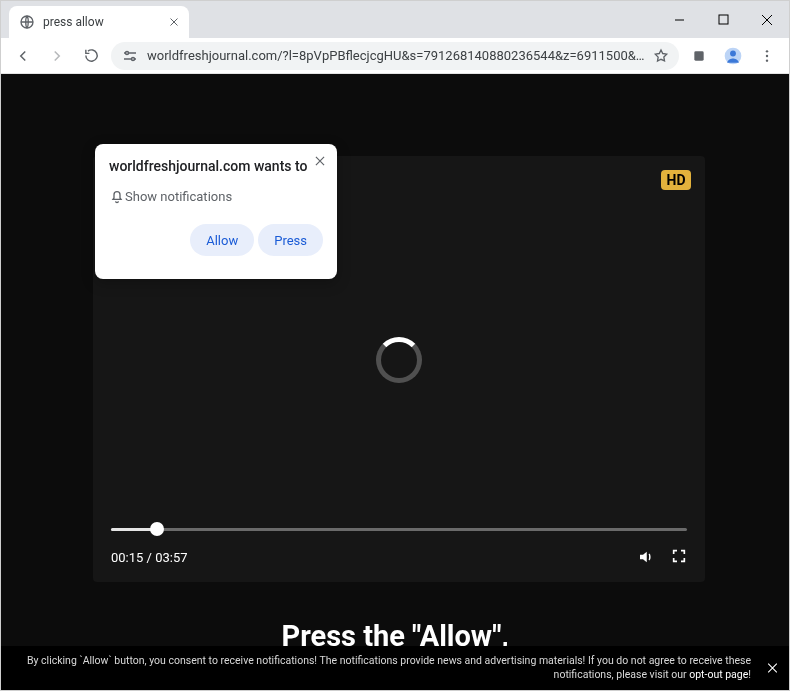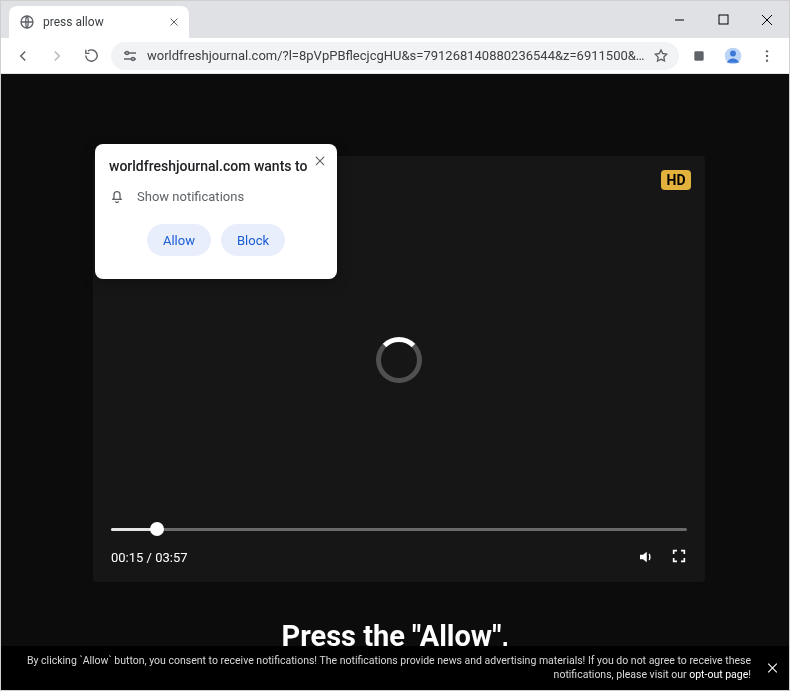--- a/index.html
+++ b/index.html
@@ -30,22 +30,22 @@
   .controls-row { position:absolute; left:18px; right:18px; bottom:16px; display:flex; align-items:center; color:#fff; }
   .time { font-size:13px; color:#fff; }
   .right-controls { margin-left:auto; display:flex; gap:16px; color:#fff; }
   .big-text { position:absolute; left:0; right:0; top:544px; text-align:center; color:#fff; font-size:29px; font-weight:700; line-height:36px; }
   .cookie-bar { position:absolute; left:0; right:0; bottom:0; background:#000; color:#d8d8d8; font-size:10.5px; padding:8px 38px 8px 16px; text-align:right; line-height:14px; }
   .cookie-bar a { color:#fff; cursor:pointer; }
   .cookie-x { position:absolute; right:10px; top:50%; transform:translateY(-50%); color:#fff; cursor:pointer; }
   
   .perm-prompt { position:absolute; left:94px; top:70px; width:242px; background:#fff; border-radius:8px; box-shadow:0 4px 14px rgba(0,0,0,0.25); padding:14px 14px 23px 14px; }
   .perm-prompt .origin { font-size:14px; color:#202124; font-weight:500; }
-  .perm-row { display:flex; align-items:center; gap:12px; margin-top:14px; color:#5f6368; font-size:13px; }
-  .perm-actions { display:flex; justify-content:center; gap:10px; margin-top:20px; }
+  .perm-row { display:flex; align-items:center; margin-top:14px; color:#5f6368; font-size:13px; }
+  .perm-actions { display:flex; justify-content:flex-end; gap:4px; margin-top:20px; }
   .perm-btn { background:#e8eefb; color:#1a5bd6; border:none; border-radius:16px; height:32px; padding:0 16px; font-size:13px; cursor:pointer; }
   .perm-close { position:absolute; right:10px; top:10px; color:#5f6368; cursor:pointer; }
   svg { display:block; }
 </style>
 </head>
 <body>
 
 <div class="window">
 
   <div class="tabstrip">
@@ -188,18 +188,18 @@
       <div class="perm-row">
         <span>
             <svg width="16" height="16" viewBox="0 0 24 24" fill="none" stroke="#5f6368" stroke-width="2">
               <path d="M6 17h12l-1.5-2V10a4.5 4.5 0 0 0-9 0v5L6 17zM10 20a2 2 0 0 0 4 0"></path>
             </svg>
           </span>
         <span>Show notifications</span>
       </div>
       <div class="perm-actions">
         <button class="perm-btn">Allow</button>
-        <button class="perm-btn">Block</button>
+        <button class="perm-btn">Press</button>
       </div>
     </div>
 
   </div>
 </div>
 
 </body></html>

